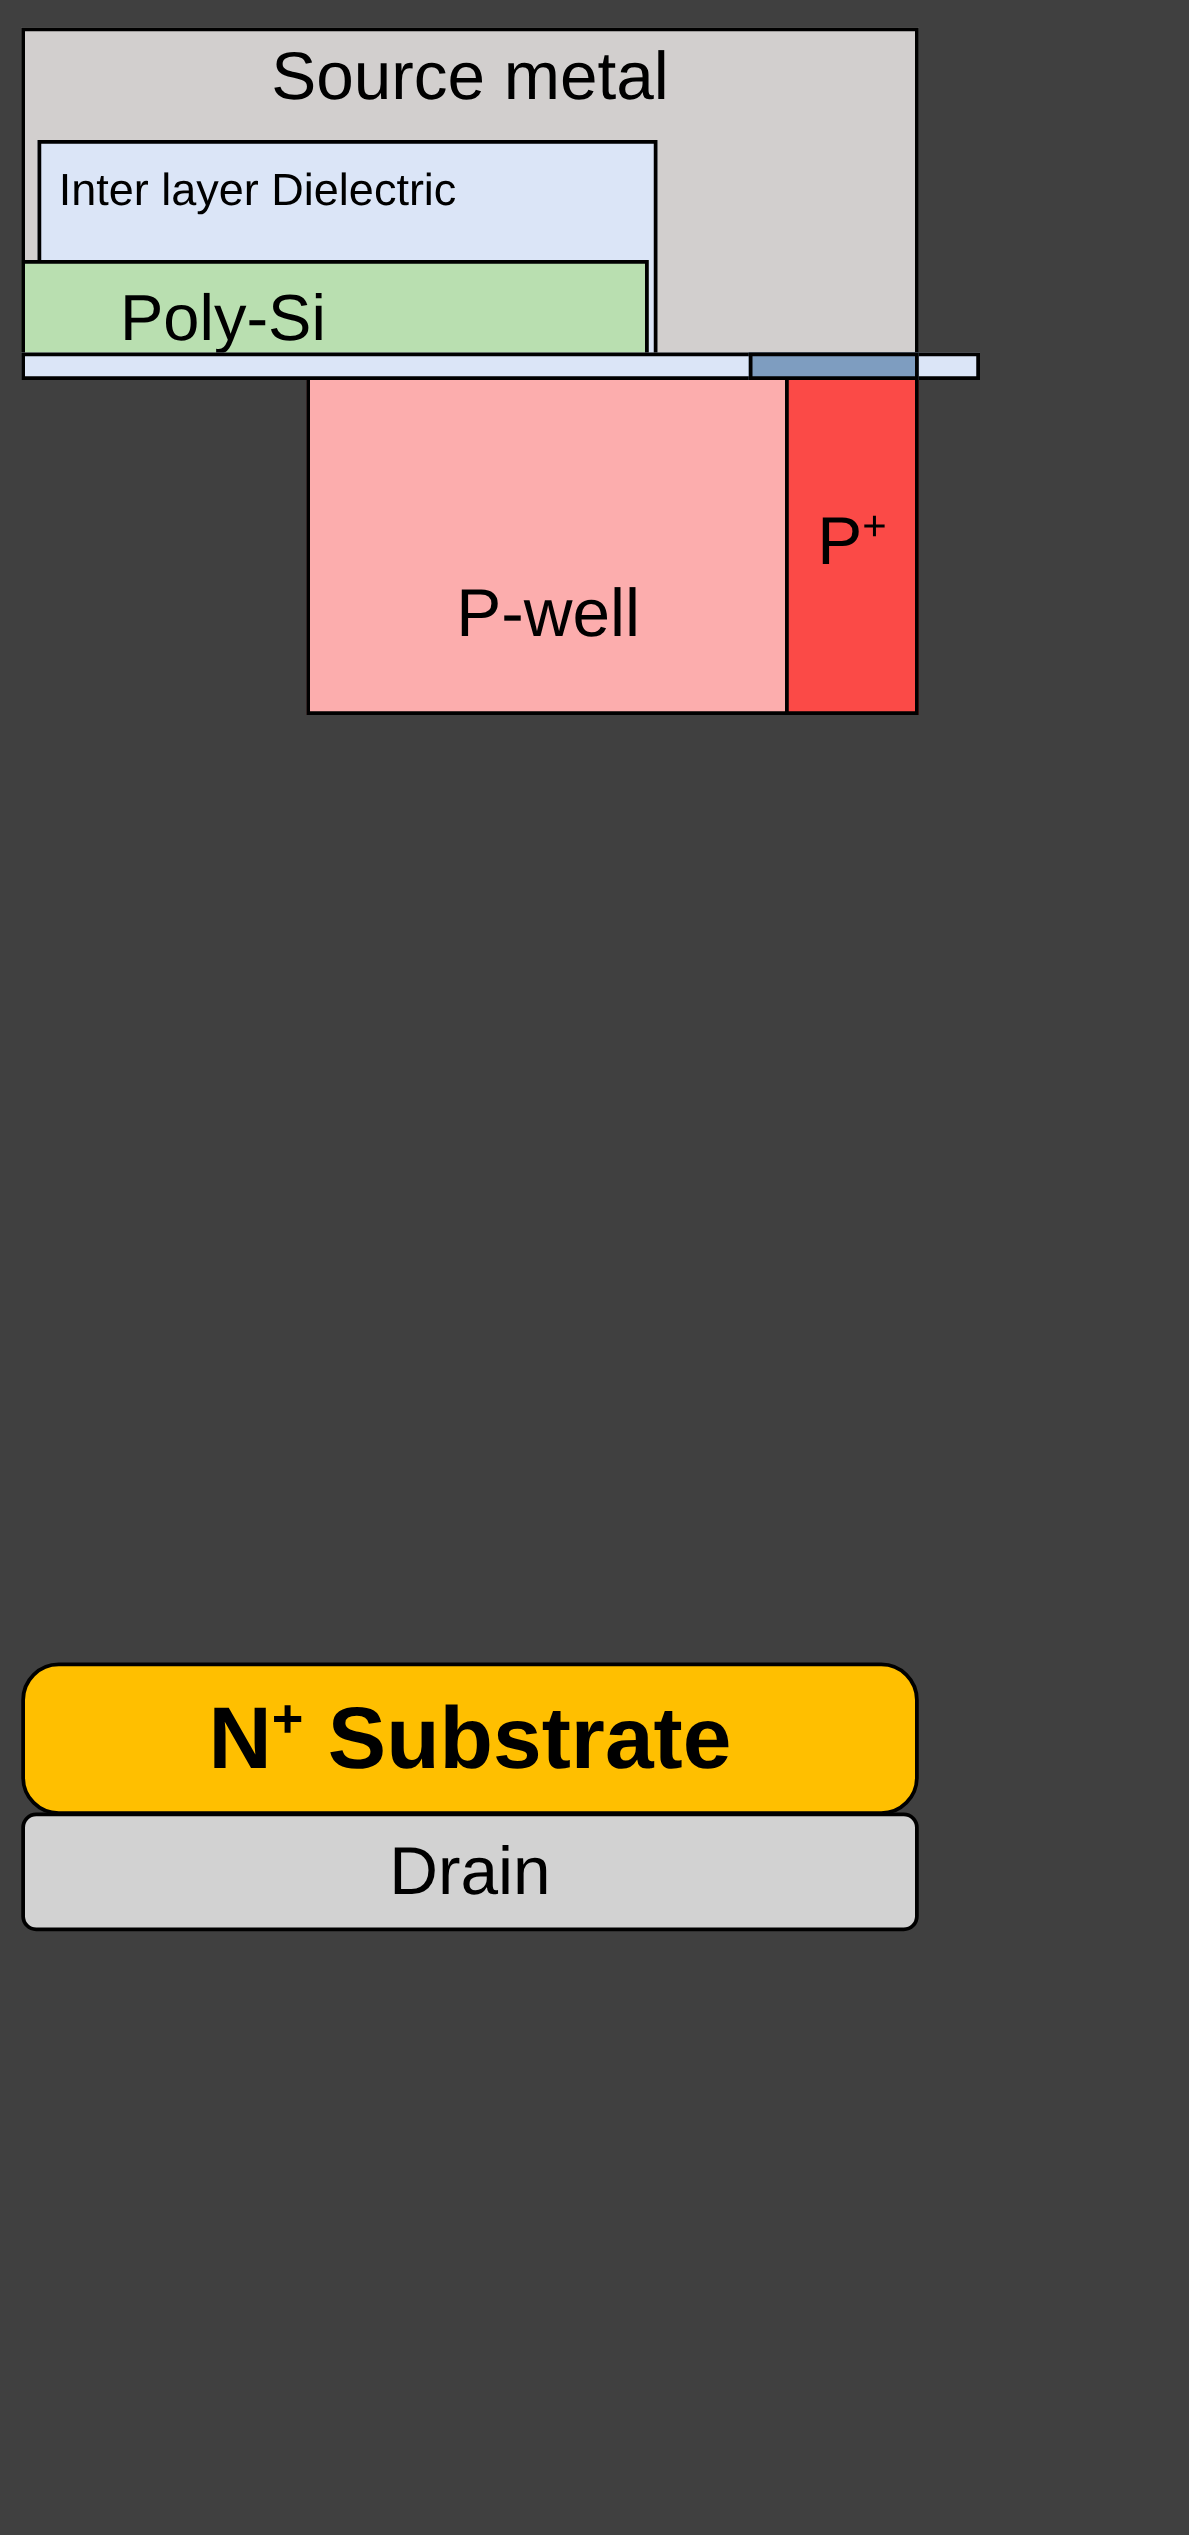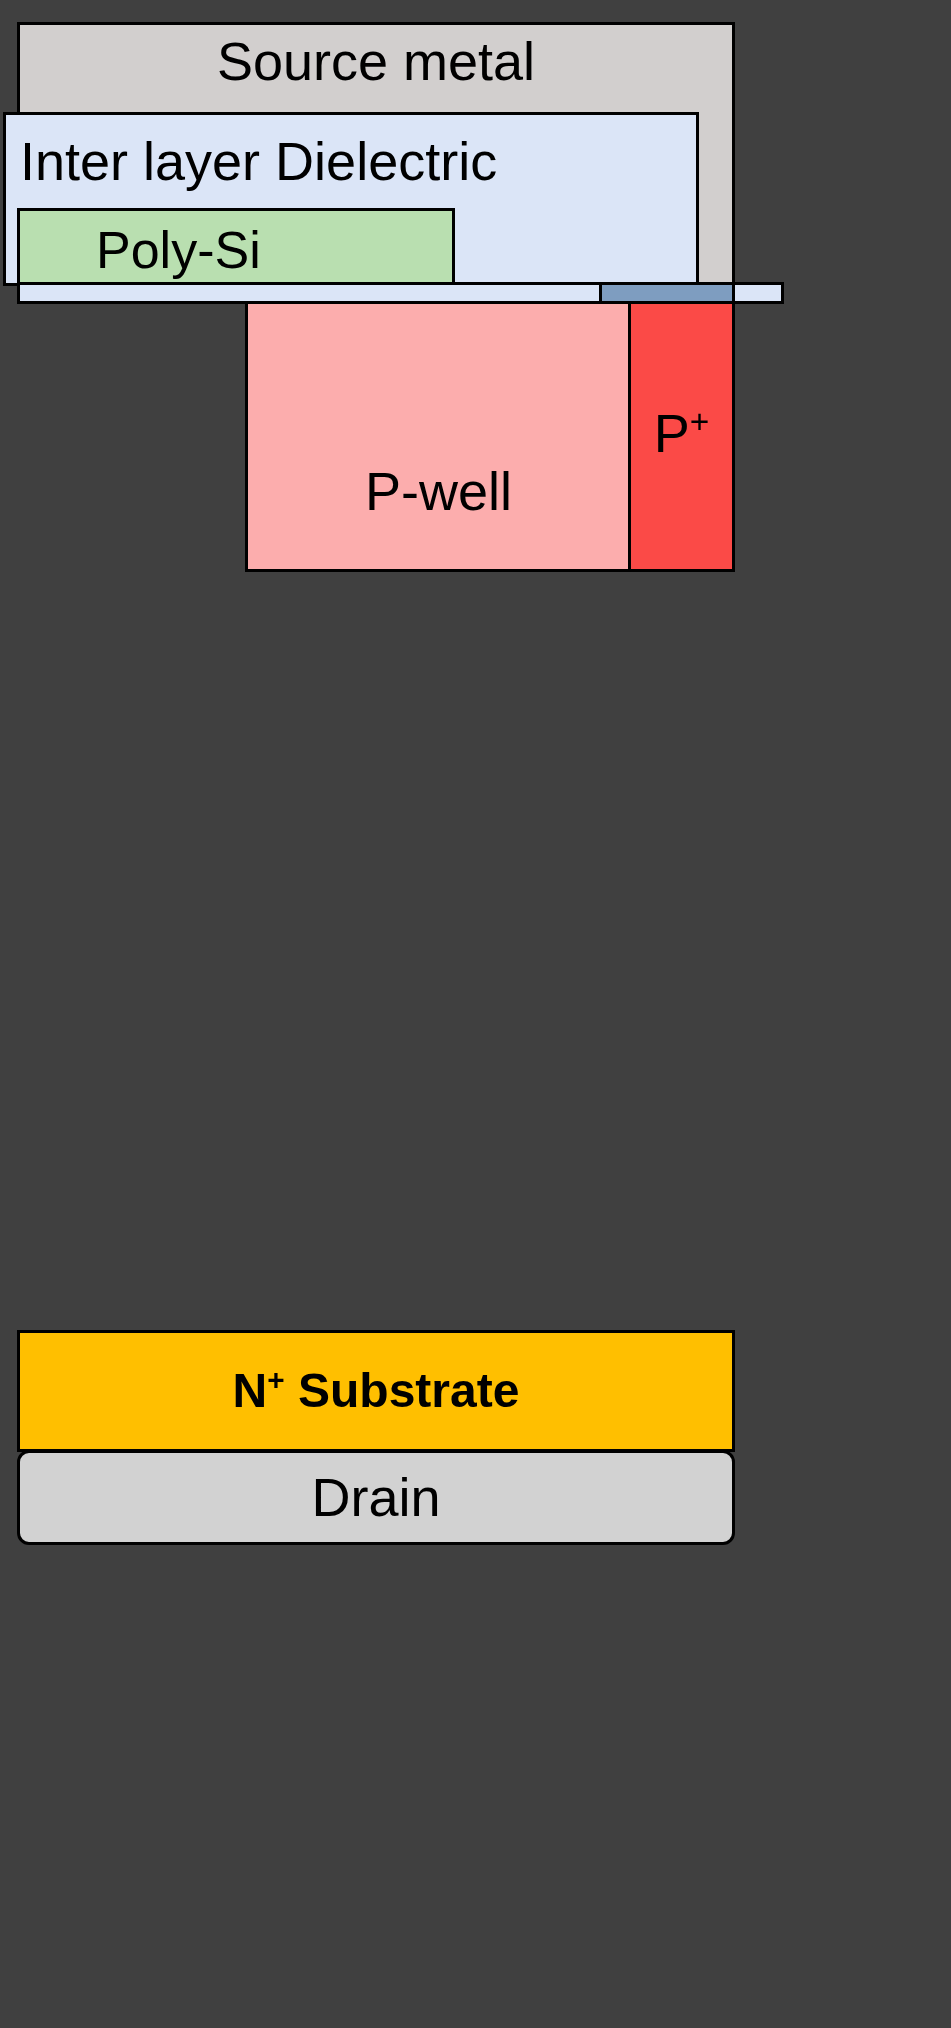--- a/index.html
+++ b/index.html
@@ -43,34 +43,34 @@
     left: 17px;  top: 22px;
     width: 718px; height: 264px;
     align-items: flex-start;
     justify-content: center;
     padding-top: 8px;
     font-size: 54px;
     z-index: 1;
   }
 
   #inter-layer-dielectric {
-    left: 3px;  top: 112px;
-    width: 696px; height: 174px;
+    left: 30px;  top: 112px;
+    width: 496px; height: 174px;
     align-items: flex-start;
     justify-content: flex-start;
     padding-top: 18px;
     padding-left: 14px;
-    font-size: 54px;
+    font-size: 36px;
     z-index: 2;
   }
 
   #poly-si {
     left: 17px;  top: 208px;
-    width: 438px; height: 78px;
-    align-items: center;
+    width: 502px; height: 78px;
+    align-items: flex-end;
     justify-content: flex-start;
     padding-top: 6px;
     padding-left: 76px;
     font-size: 52px;
     z-index: 3;
   }
 
   
   #gate-oxide {
     left: 17px;  top: 282px;
@@ -120,23 +120,24 @@
     align-items: flex-start;
     justify-content: center;
     padding-top: 102px;
     font-size: 54px;
     z-index: 3;
   }
 
   #n-substrate {
     left: 17px;  top: 1330px;
     width: 718px; height: 122px;
-    font-size: 48px;
+    font-size: 70px;
     font-weight: bold;
     z-index: 2;
+    border-radius: 30px;
   }
 
   #drain {
     left: 17px;  top: 1450px;
     width: 718px; height: 95px;
     font-size: 54px;
     z-index: 2;
     border-radius: 12px;
   }
 

